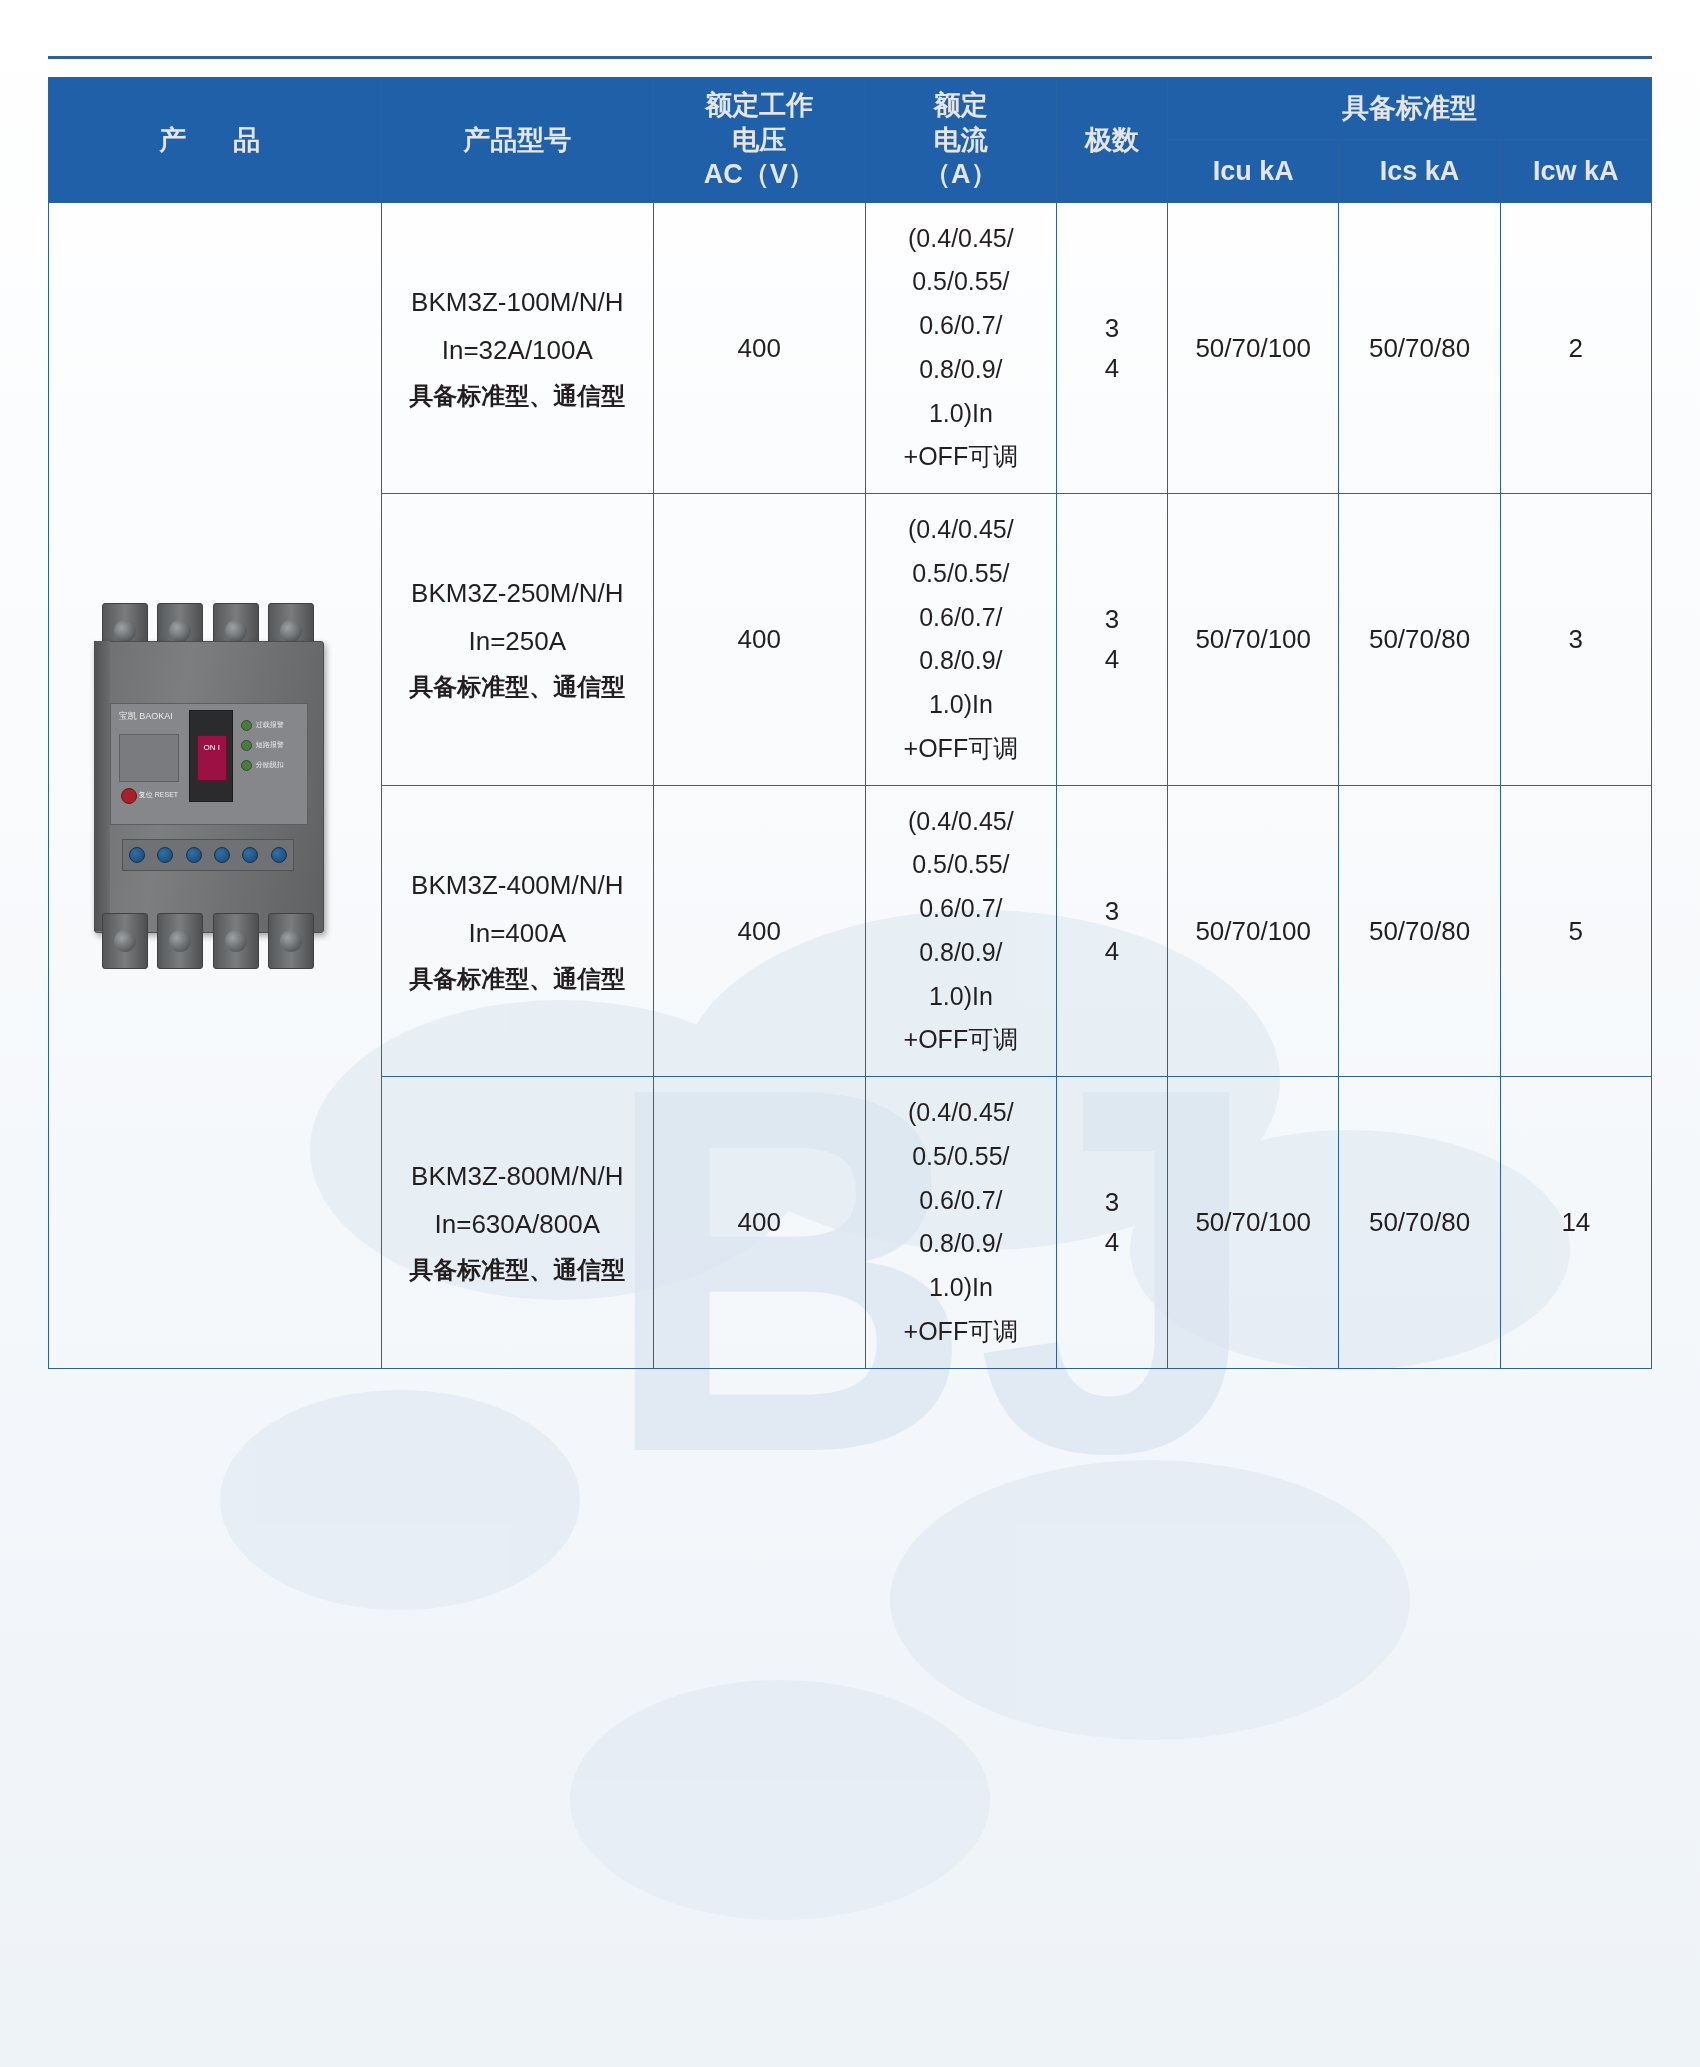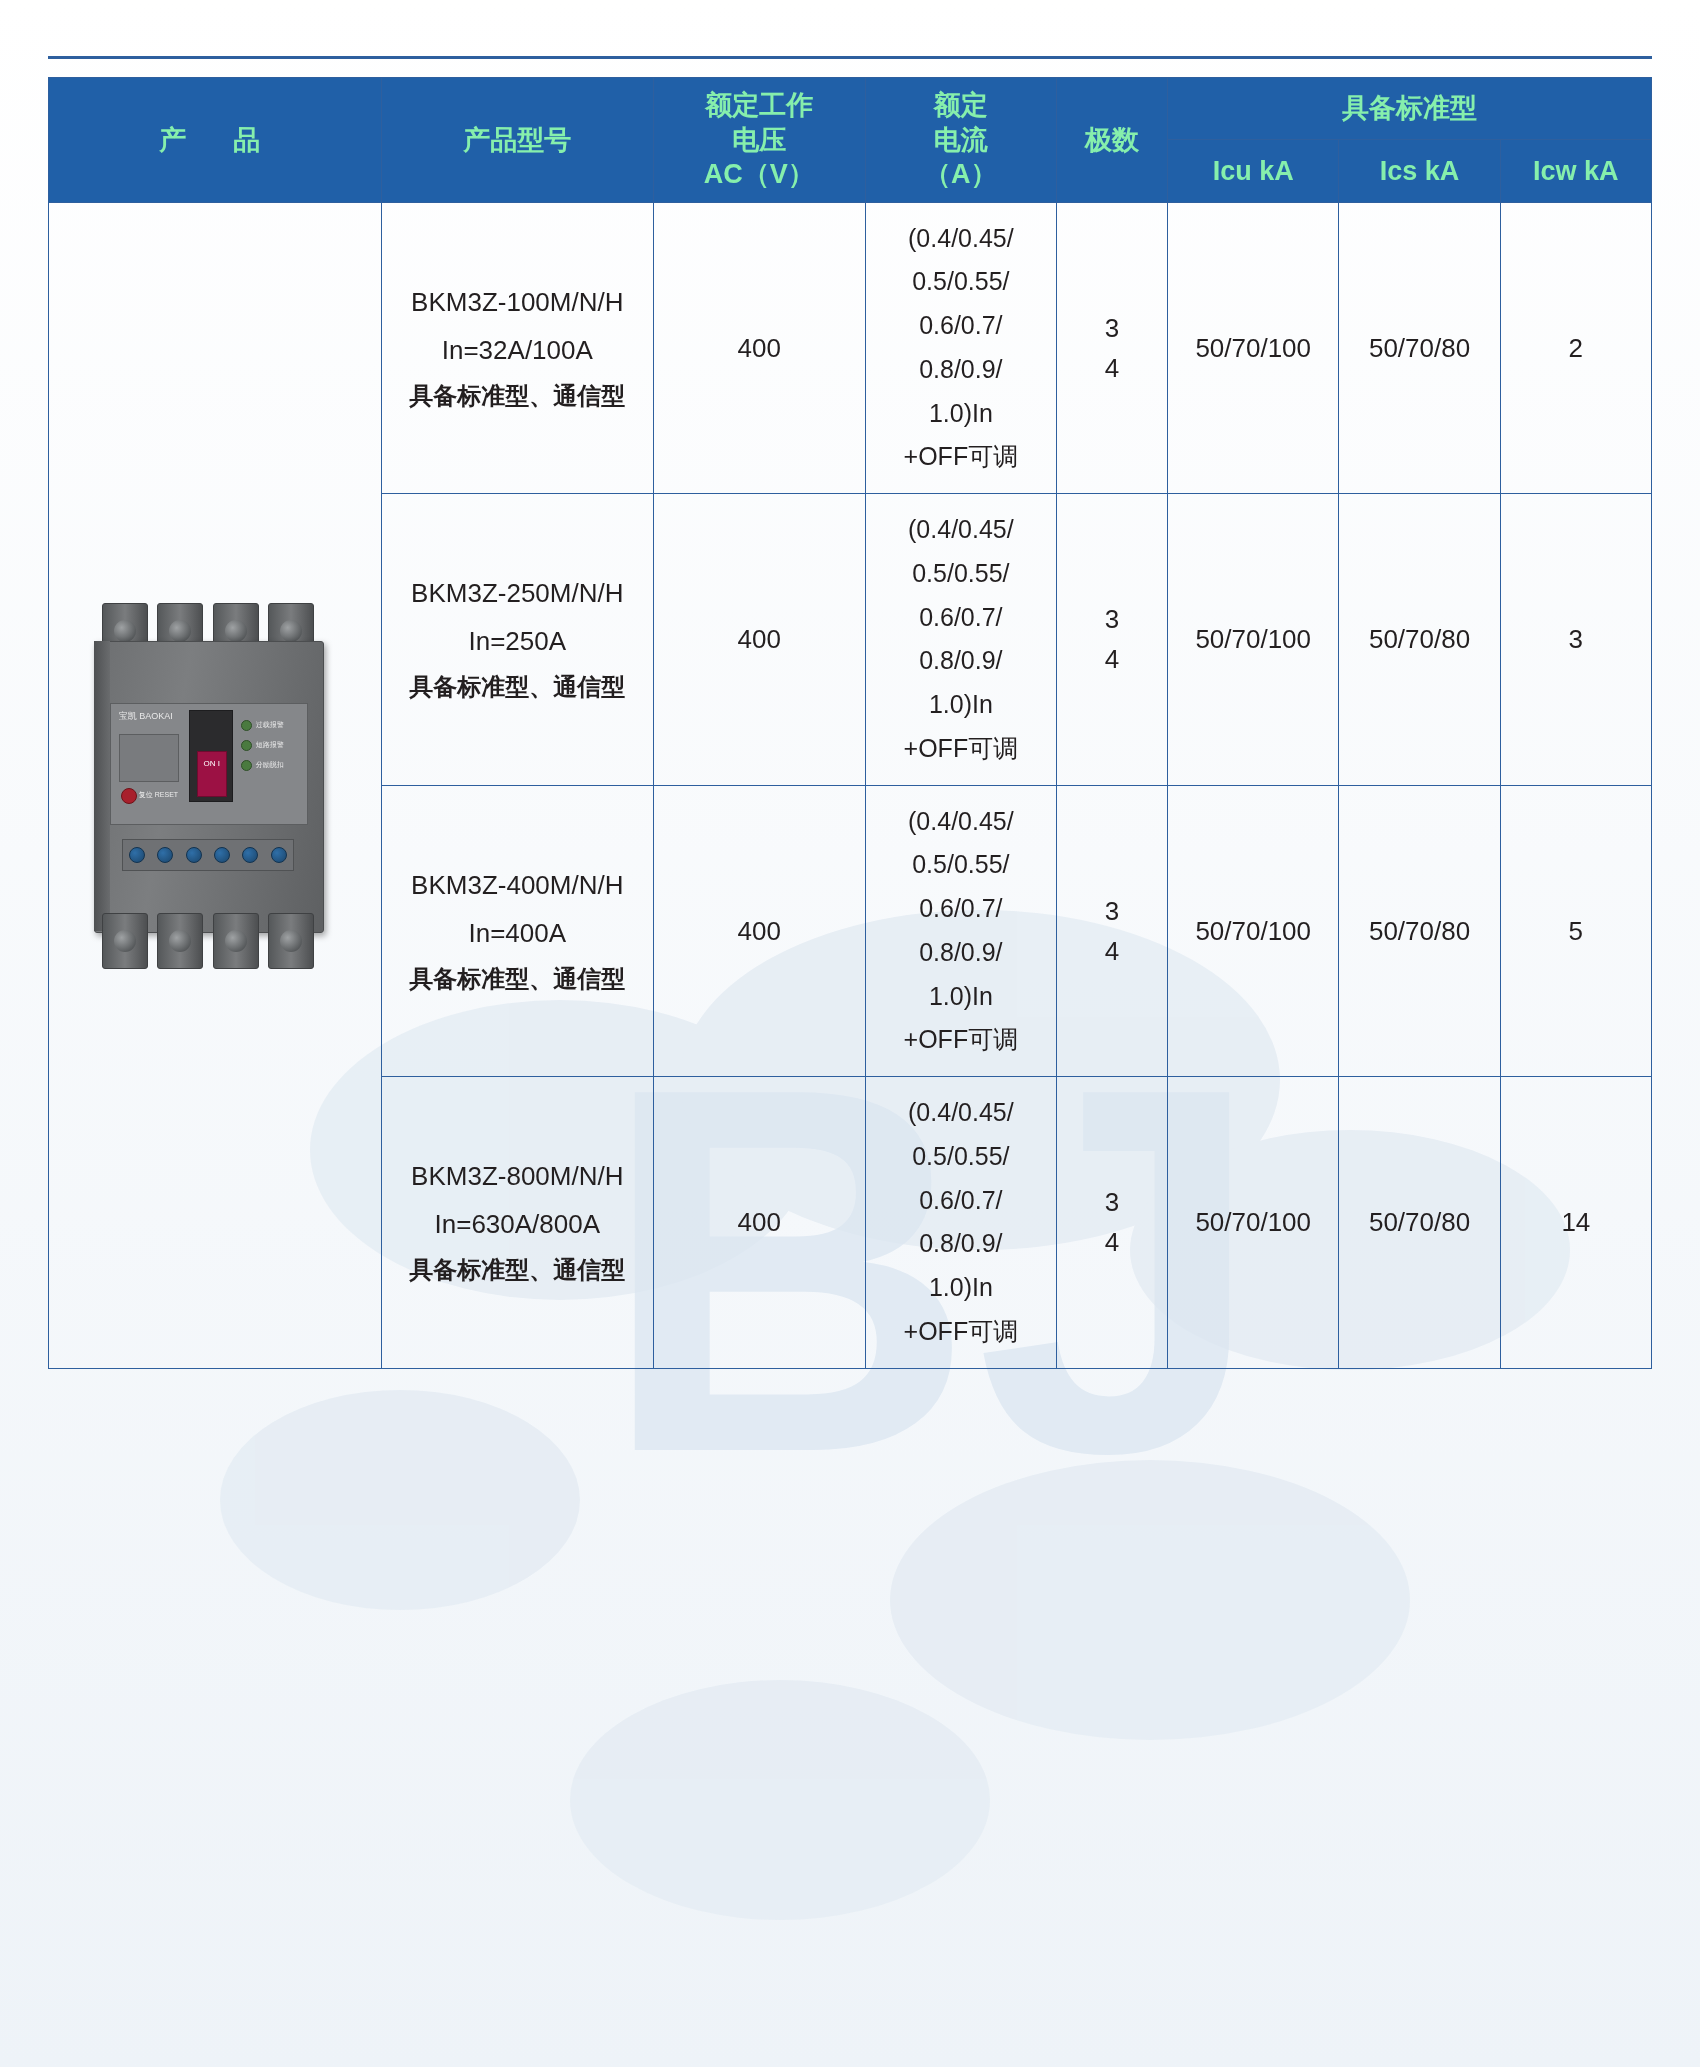--- a/index.html
+++ b/index.html
@@ -51,21 +51,21 @@
     margin-top: 18px;
     table-layout: fixed;
   }
   table.spec th, table.spec td {
     border: 1px solid #2e5f9e;
     text-align: center;
     vertical-align: middle;
   }
   thead th {
     background: #2060a8;
-    color: #86efac;
+    color: #e5e5e5;
     font-size: 27px;
     font-weight: bold;
     padding: 10px 4px;
     line-height: 1.28;
     border-color: #ffffff;
   }
   thead th.outer-left { border-left-color: #2e5f9e; }
   thead th.outer-right { border-right-color: #2e5f9e; }
   thead tr:first-child th { border-top-color: #2e5f9e; }
   .hdr-prod { letter-spacing: 10px; }
@@ -161,21 +161,21 @@
     left: 78px;
     top: 6px;
     width: 42px;
     height: 90px;
     background: #2b2b2d;
     border: 1px solid #1d1d1f;
   }
   .brk-handle-knob {
     position: absolute;
     left: 7px;
-    top: 40px;
+    top: 24px;
     width: 28px;
     height: 44px;
     background: #9c1144;
     border: 1px solid #6e0b2f;
   }
   .brk-knob-label {
     position: absolute;
     left: 0;
     top: 6px;
     width: 28px;

